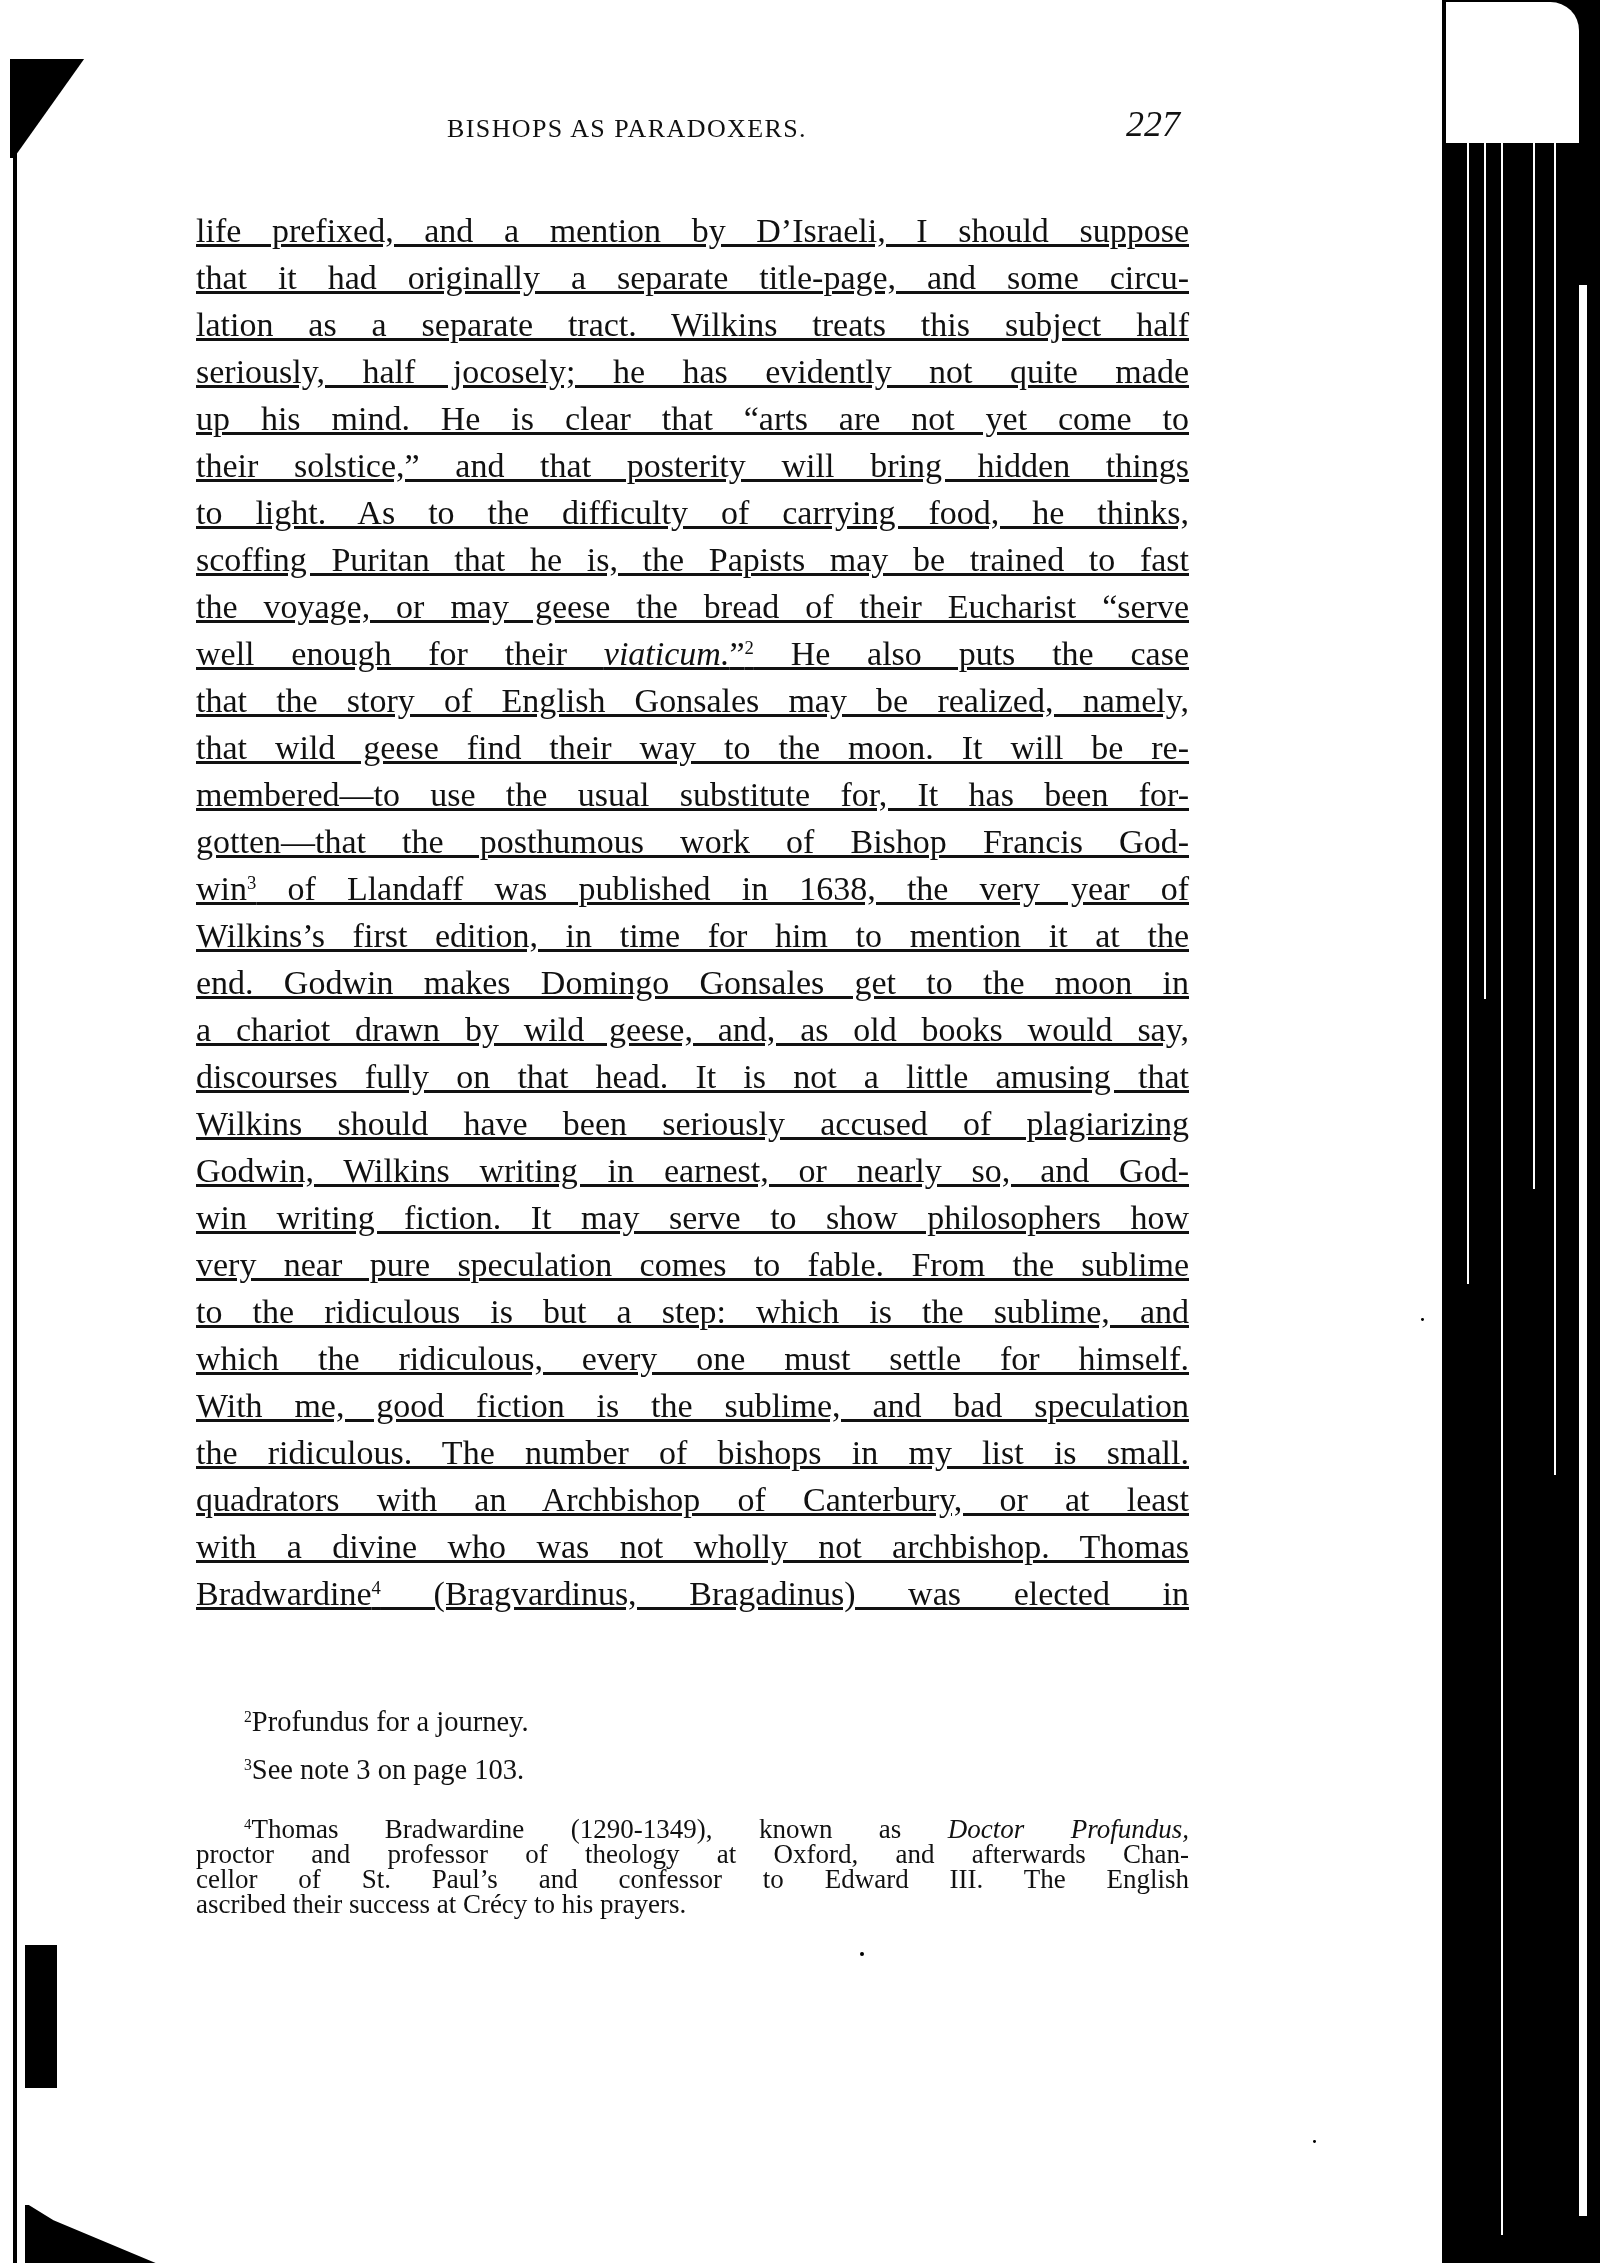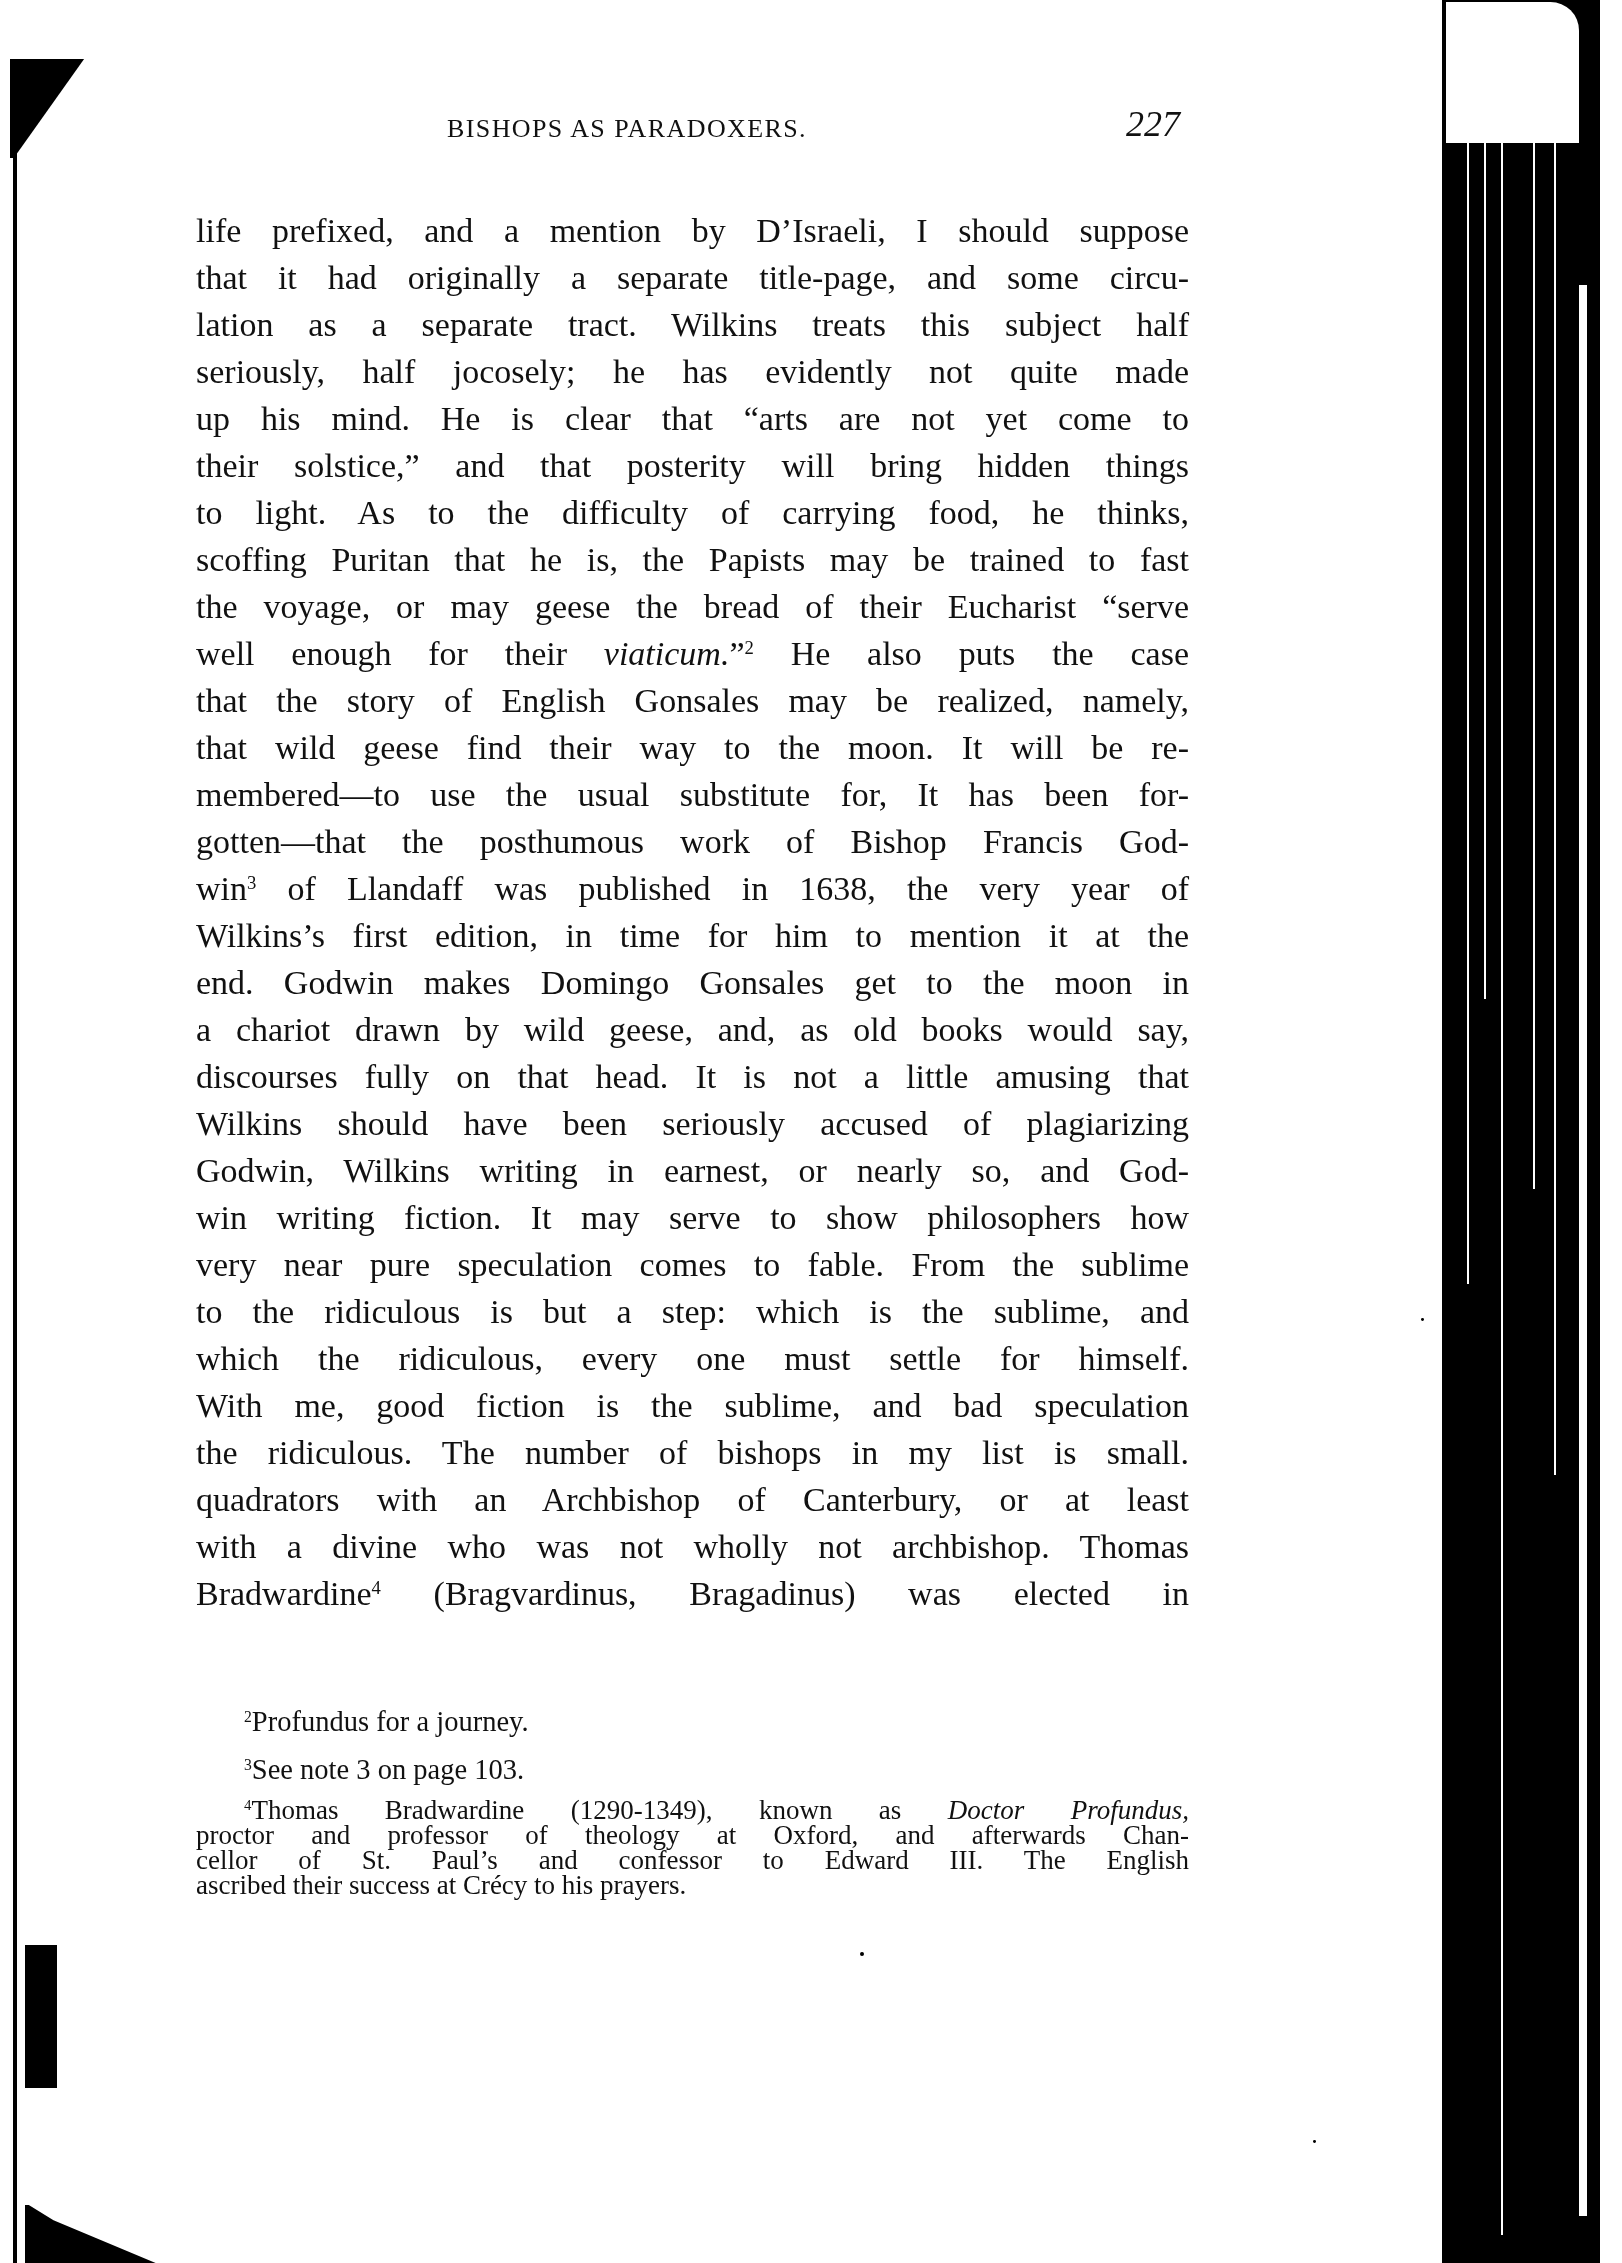--- a/index.html
+++ b/index.html
@@ -9,21 +9,21 @@
   .corner-wedge-top { position: absolute; left: 9.5px; top: 59px; width: 0; height: 0;
     border-top: 0 solid transparent; }
   .corner-wedge-top svg, .wedge-bottom svg { display: block; }
   .left-block { position: absolute; left: 25px; top: 1945px; width: 32px; height: 143px; background: #000; }
   .wedge-bottom { position: absolute; left: 25px; top: 2205px; }
   .spine { position: absolute; left: 1442px; top: 0; width: 158px; height: 2264px; background: #000; overflow: hidden; }
   .spine .cap { position: absolute; left: 3.8px; top: 1.9px; width: 133px; height: 141px; background: #fff; border-radius: 0 28.5px 0 0; }
   .spine .stripe { position: absolute; top: 143px; width: 1.9px; background: #fff; }
   .running-head { position: absolute; top: 114px; left: 447px; font-family: "Liberation Serif", serif; font-size: 26px; letter-spacing: 1.4px; color: #111; }
   .page-number { position: absolute; top: 103px; left: 1126px; font-family: "Liberation Serif", serif; font-size: 36px; color: #111; font-style: italic; }
-  .body-text { position: absolute; left: 196px; top: 207px; width: 993px; font-family: "Liberation Serif", serif; font-size: 34px; line-height: 47px; color: #111; }
+  .body-text { position: absolute; left: 196px; top: 207px; width: 993px; font-family: "Liberation Serif", serif; font-size: 34px; line-height: 47px; color: #111; text-decoration: underline; }
   .body-text .line { display: block; text-align: justify; text-align-last: justify; white-space: nowrap; height: 47px; }
   .footnotes { position: absolute; left: 196px; top: 1698px; width: 993px; font-family: "Liberation Serif", serif; color: #111; }
   .fn { display: block; font-size: 28.5px; line-height: 48px; padding-left: 48px; white-space: nowrap; }
   .fn-dense { display: block; font-size: 27px; line-height: 25px; white-space: nowrap; text-align: justify; text-align-last: justify; }
   .fn-dense.first { padding-left: 48px; }
   .fn-dense.last { text-align-last: left; }
   sup { font-size: 0.55em; vertical-align: 0.6em; line-height: 0; }
   .stray-dot { position: absolute; width: 3.8px; height: 3.8px; background: #000; border-radius: 50%; }
 </style>
 </head>
@@ -86,21 +86,21 @@
     <span class="line">With me, good fiction is the sublime, and bad speculation</span>
     <span class="line">the ridiculous.  The number of bishops in my list is small.</span>
     <span class="line">quadrators with an Archbishop of Canterbury, or at least</span>
     <span class="line">with a divine who was not wholly not archbishop.  Thomas</span>
     <span class="line"><span>Bradwardine</span><sup>4</sup><span> (Bragvardinus, Bragadinus) was elected in</span></span>
   </div>
 
   <div class="footnotes">
     <span class="fn"><sup>2</sup><span>Profundus for a journey.</span></span>
     <span class="fn"><sup>3</sup><span>See note 3 on page 103.</span></span>
-    <div style="margin-top:4px">
+    <div style="margin-top:23px">
       <span class="fn-dense first"><sup>4</sup><span>Thomas Bradwardine (1290-1349), known as </span><em>Doctor Profundus,</em></span>
       <span class="fn-dense">proctor and professor of theology at Oxford, and afterwards Chan-</span>
       <span class="fn-dense">cellor of St. Paul’s and confessor to Edward III.  The English</span>
       <span class="fn-dense last">ascribed their success at Crécy to his prayers.</span>
     </div>
   </div>
 
   <div class="stray-dot" style="left:860px;top:1952px"></div>
   <div class="stray-dot" style="left:1313px;top:2140px;width:2.9px;height:2.9px"></div>
   <div class="stray-dot" style="left:1421px;top:1318px;width:2.9px;height:2.9px"></div>

